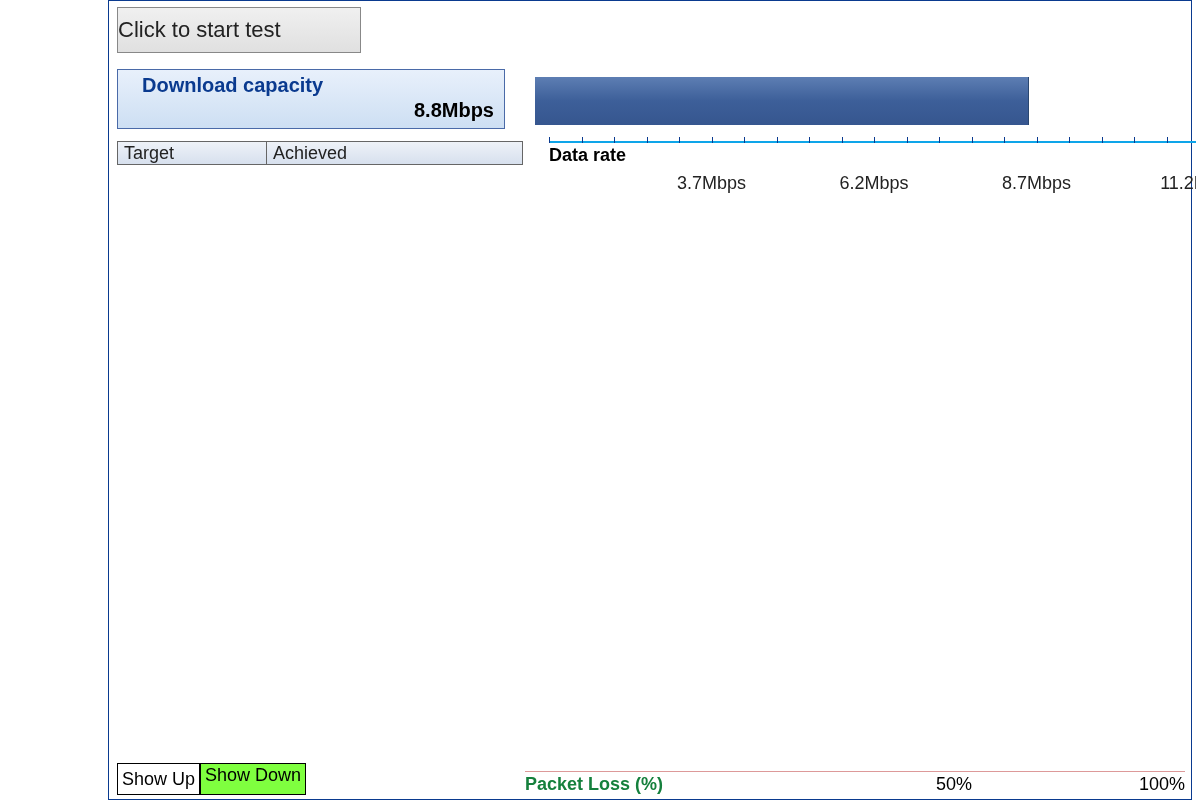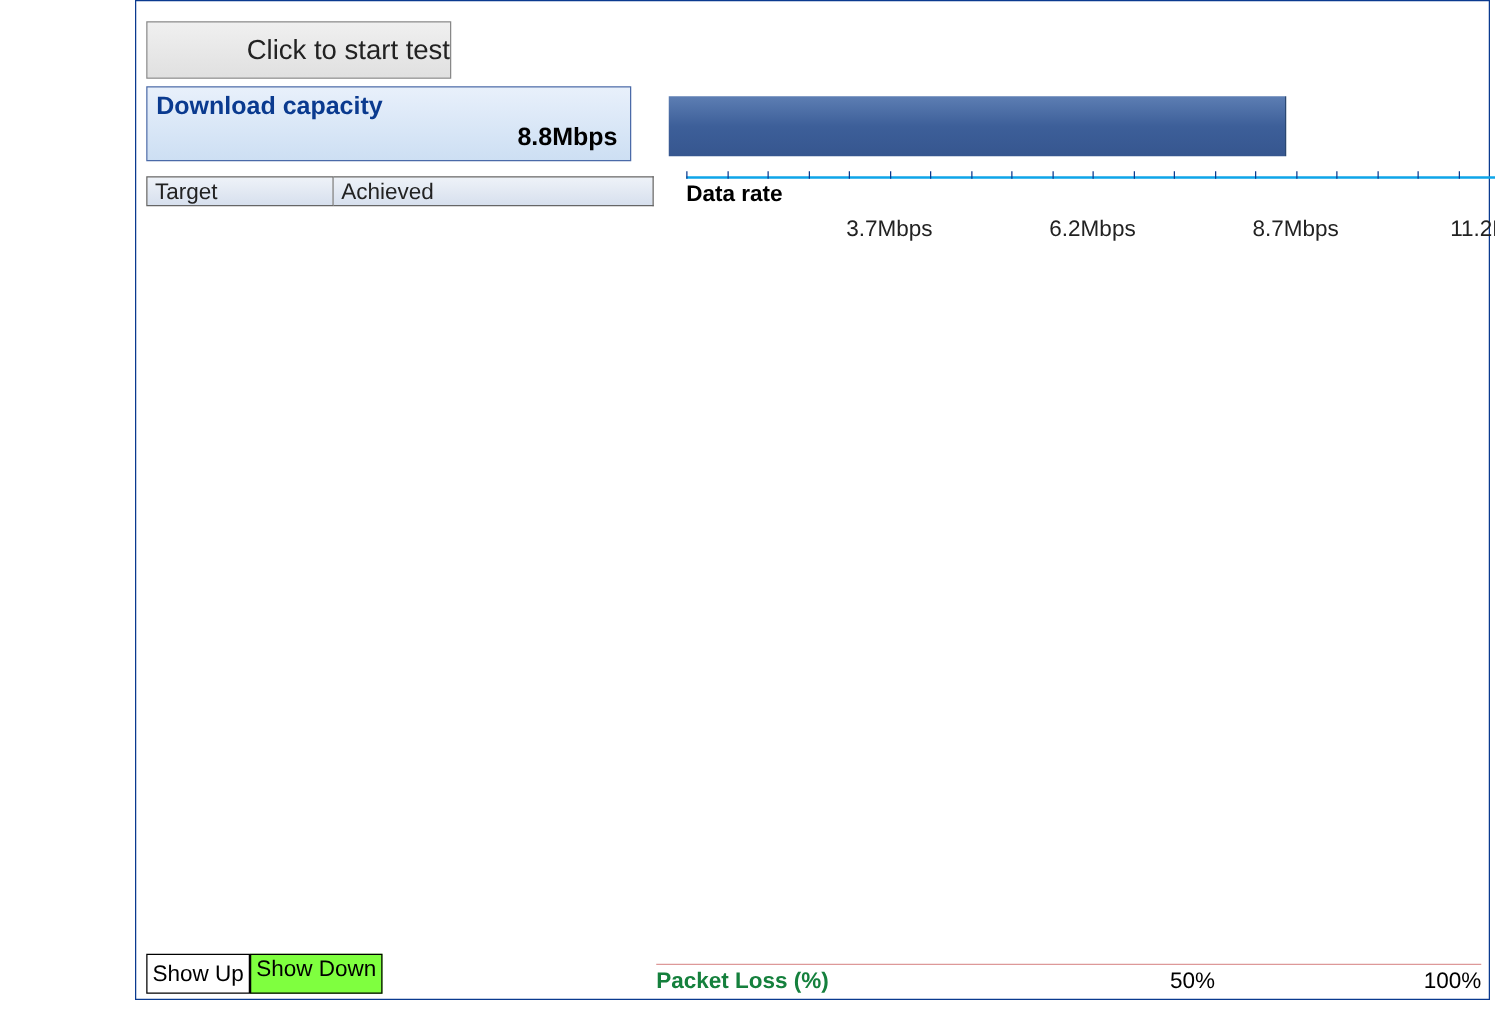--- a/index.html
+++ b/index.html
@@ -56,40 +56,40 @@
     left: 108px;
     top: 0px;
     width: 1084px;
     height: 800px;
     border: 1px solid #0a3a8f;
     background: #fff;
   }
   .start-button {
     position: absolute;
     left: 8px;
-    top: 16px;
+    top: 6px;
     width: 244px;
     height: 46px;
     background: linear-gradient(#f0f0f0, #e0e0e0);
     border: 1px solid #888;
     font-size: 22px;
     color: #222;
-    text-align: right;
+    text-align: left;
     line-height: 44px;
     cursor: pointer;
   }
   .download-box {
     position: absolute;
     left: 8px;
     top: 68px;
     width: 388px;
     height: 60px;
     border: 1px solid #4a6aa8;
     background: linear-gradient(#e8f0fb, #cddff3);
-    padding: 4px 7px;
+    padding: 4px 24px;
   }
   .download-box .title {
     color: #0a3a8f;
     font-weight: bold;
     font-size: 20px;
   }
   .download-box .value {
     position: absolute;
     right: 10px;
     bottom: 6px;

